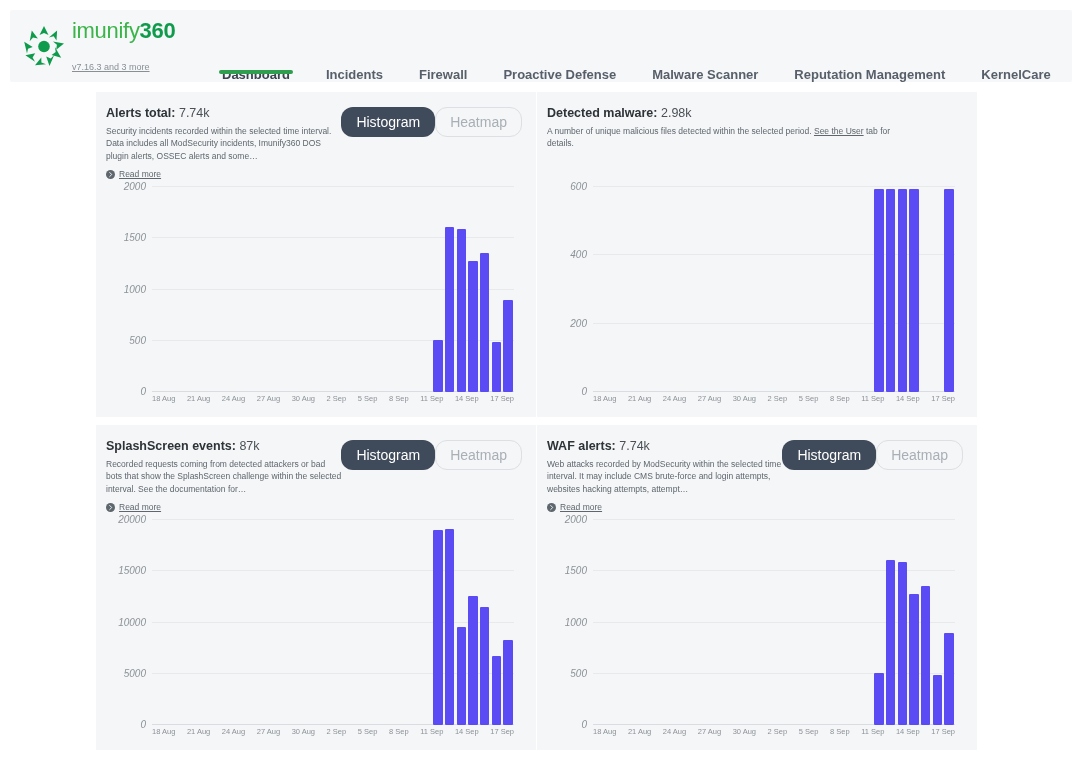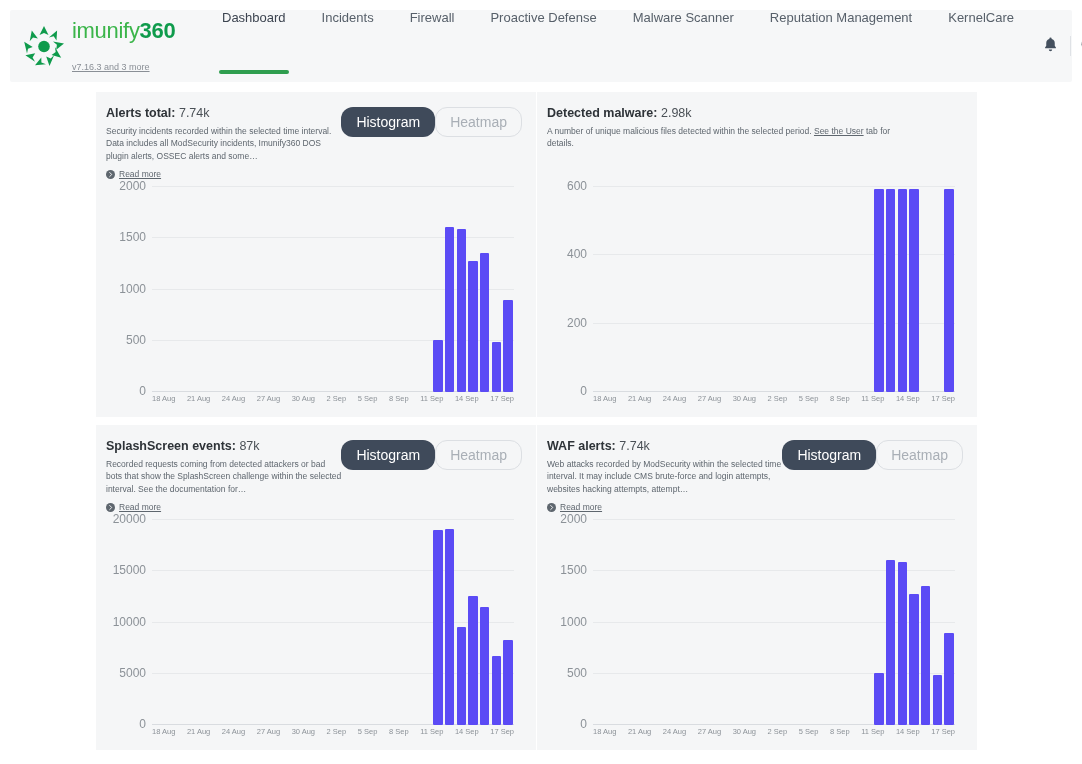--- a/index.html
+++ b/index.html
@@ -53,26 +53,27 @@
     display: flex;
     align-items: center;
     height: 100%;
     margin-left: 22px;
     flex: 1 1 auto;
   }
   .navitem {
     position: relative;
     height: 100%;
     display: flex;
-    align-items: flex-start;
+    align-items: flex-end;
     padding: 0 18px;
     font-size: 13px;
     color: #57606a;
     cursor: pointer;
     white-space: nowrap;
+    font-weight: bold;
   }
   .navitem.active { color: #3c4450; }
   .navitem.active::after {
     content: "";
     position: absolute;
     left: 15px; right: 15px;
     bottom: 8px;
     height: 4px;
     border-radius: 2px;
     background: #2f9e4f;
@@ -186,23 +187,24 @@
     left: 0; right: 0;
     height: 1px;
     background: #e7e9eb;
   }
   .gridline.base { background: #d9dce0; }
   .ytick {
     position: absolute;
     right: 100%;
     margin-right: 6px;
     transform: translateY(-50%);
-    font-size: 12px;
+    font-size: 10px;
     color: #8c9298;
     white-space: nowrap;
+    font-style: italic;
   }
   .bars {
     position: absolute;
     left: 0; right: 0; top: 0; bottom: 0;
     display: flex;
     align-items: flex-end;
   }
   .barslot { flex: 1 1 0; height: 100%; display: flex; align-items: flex-end; justify-content: center; }
   .bar {
     width: 78%;

